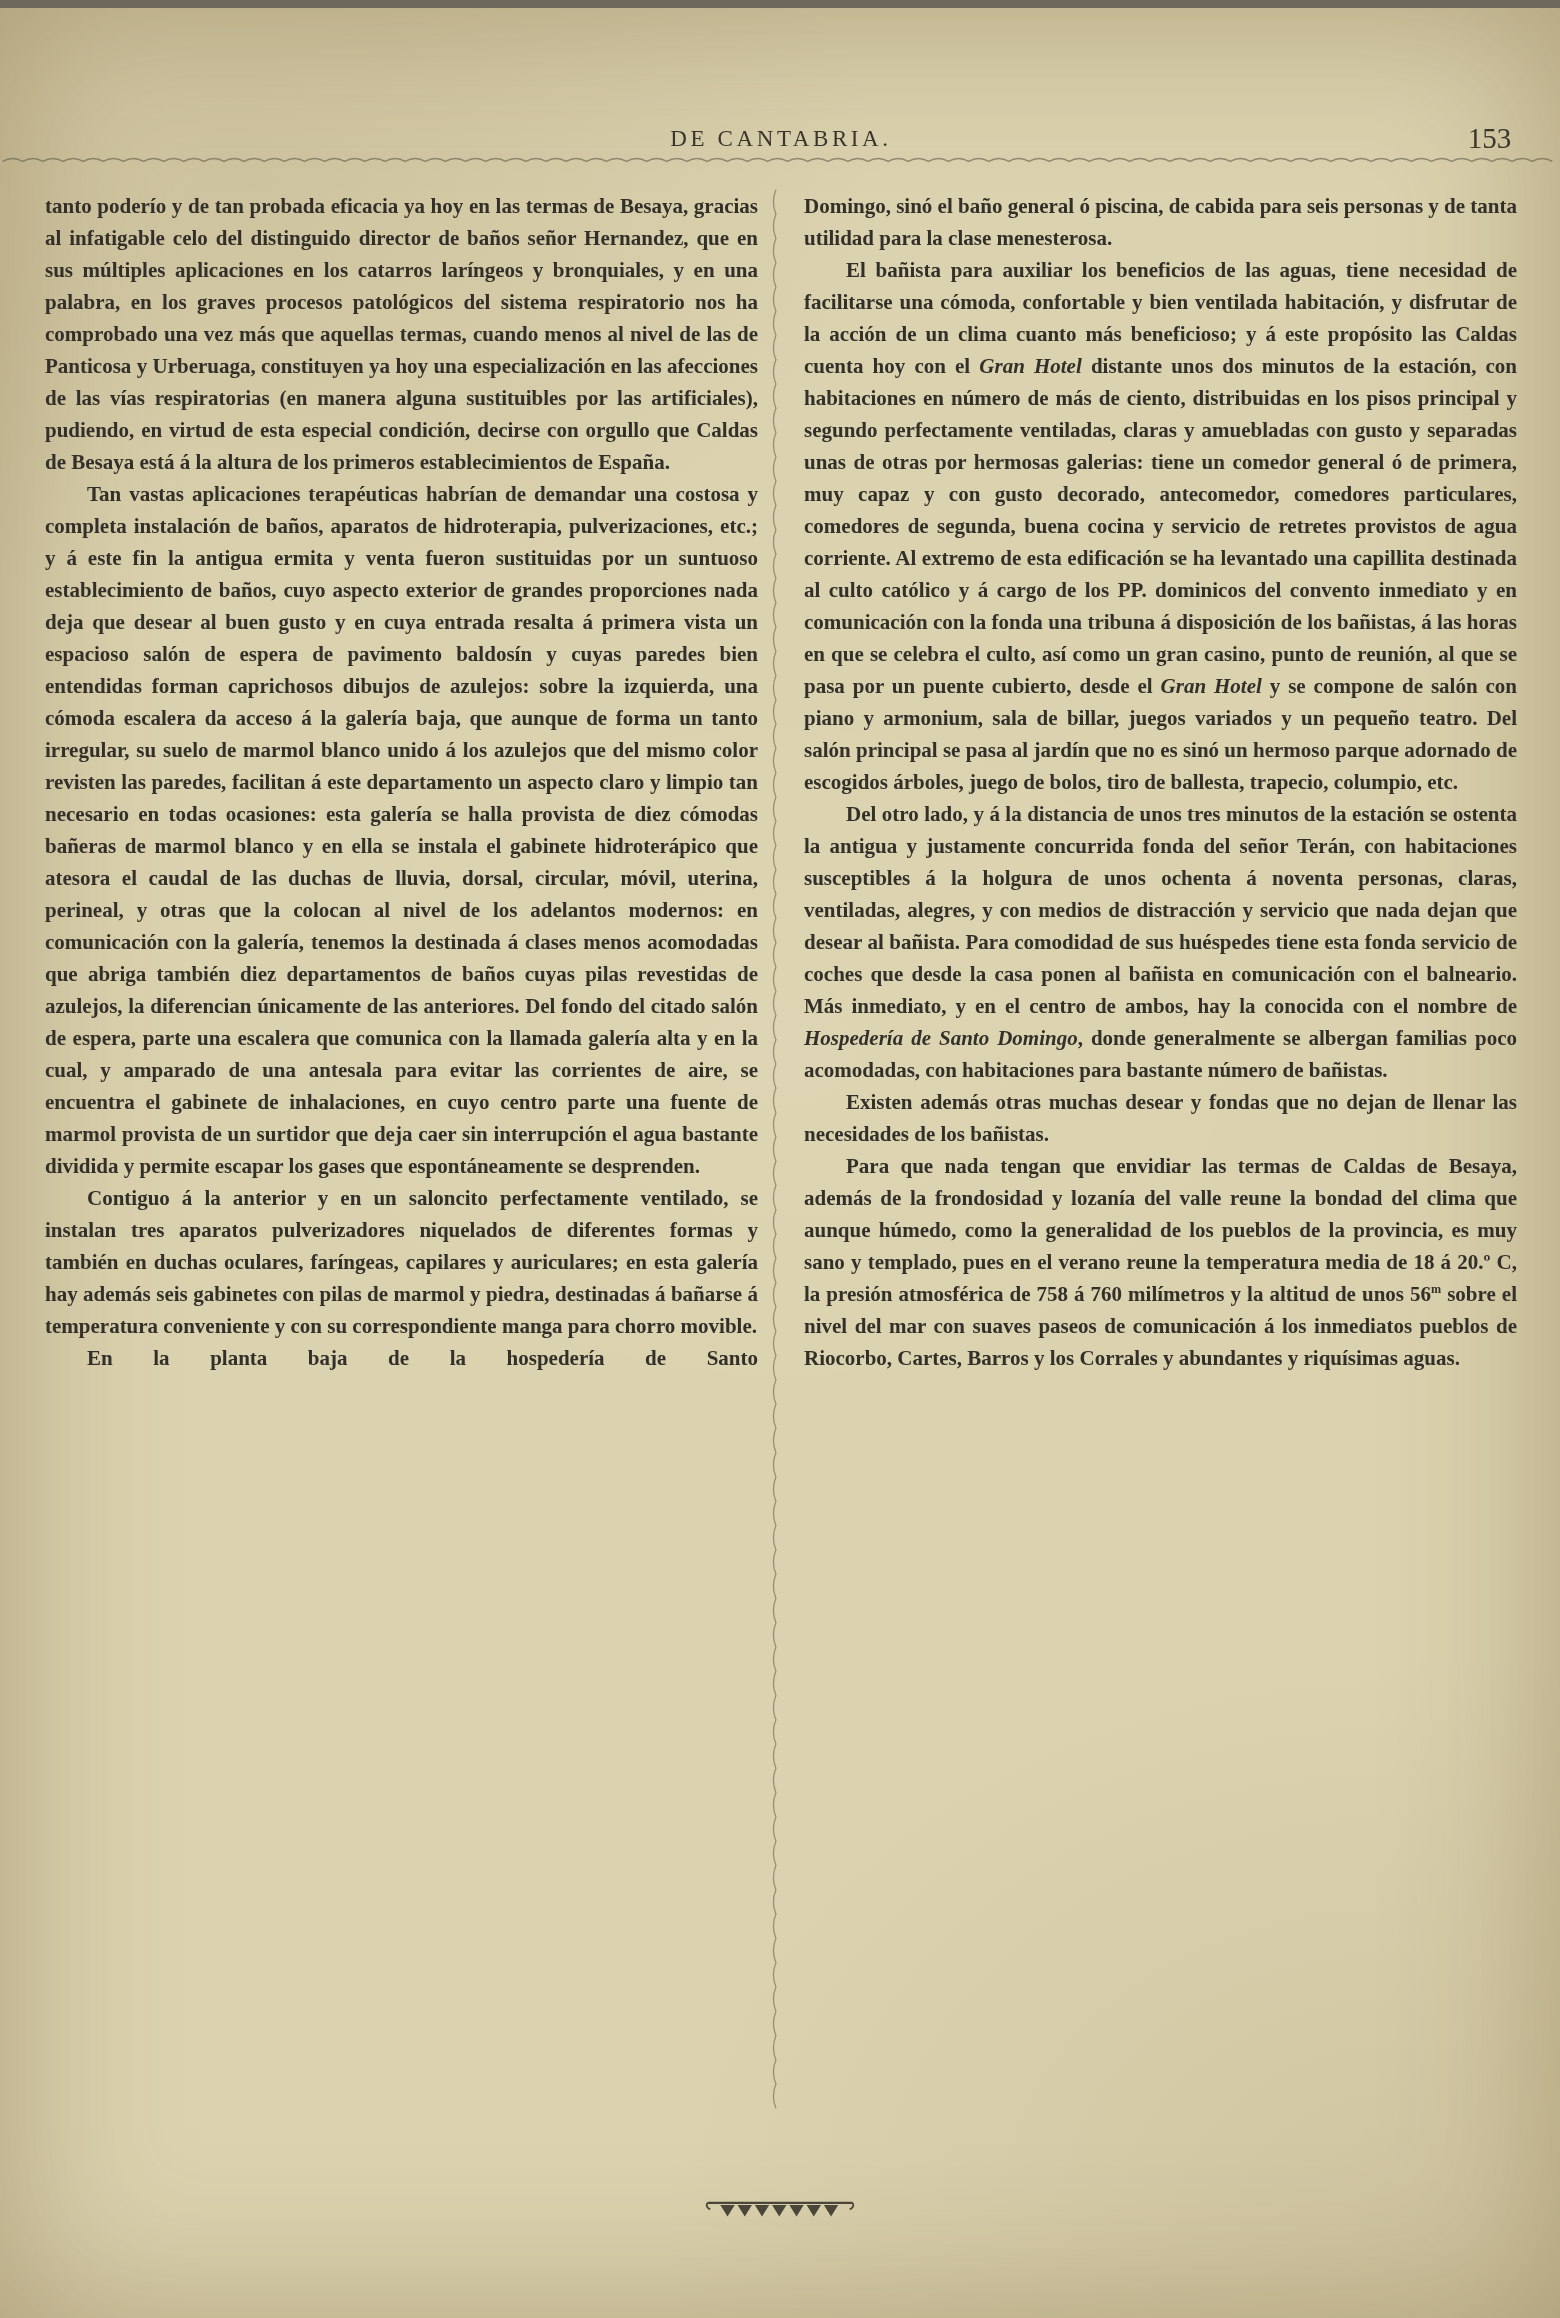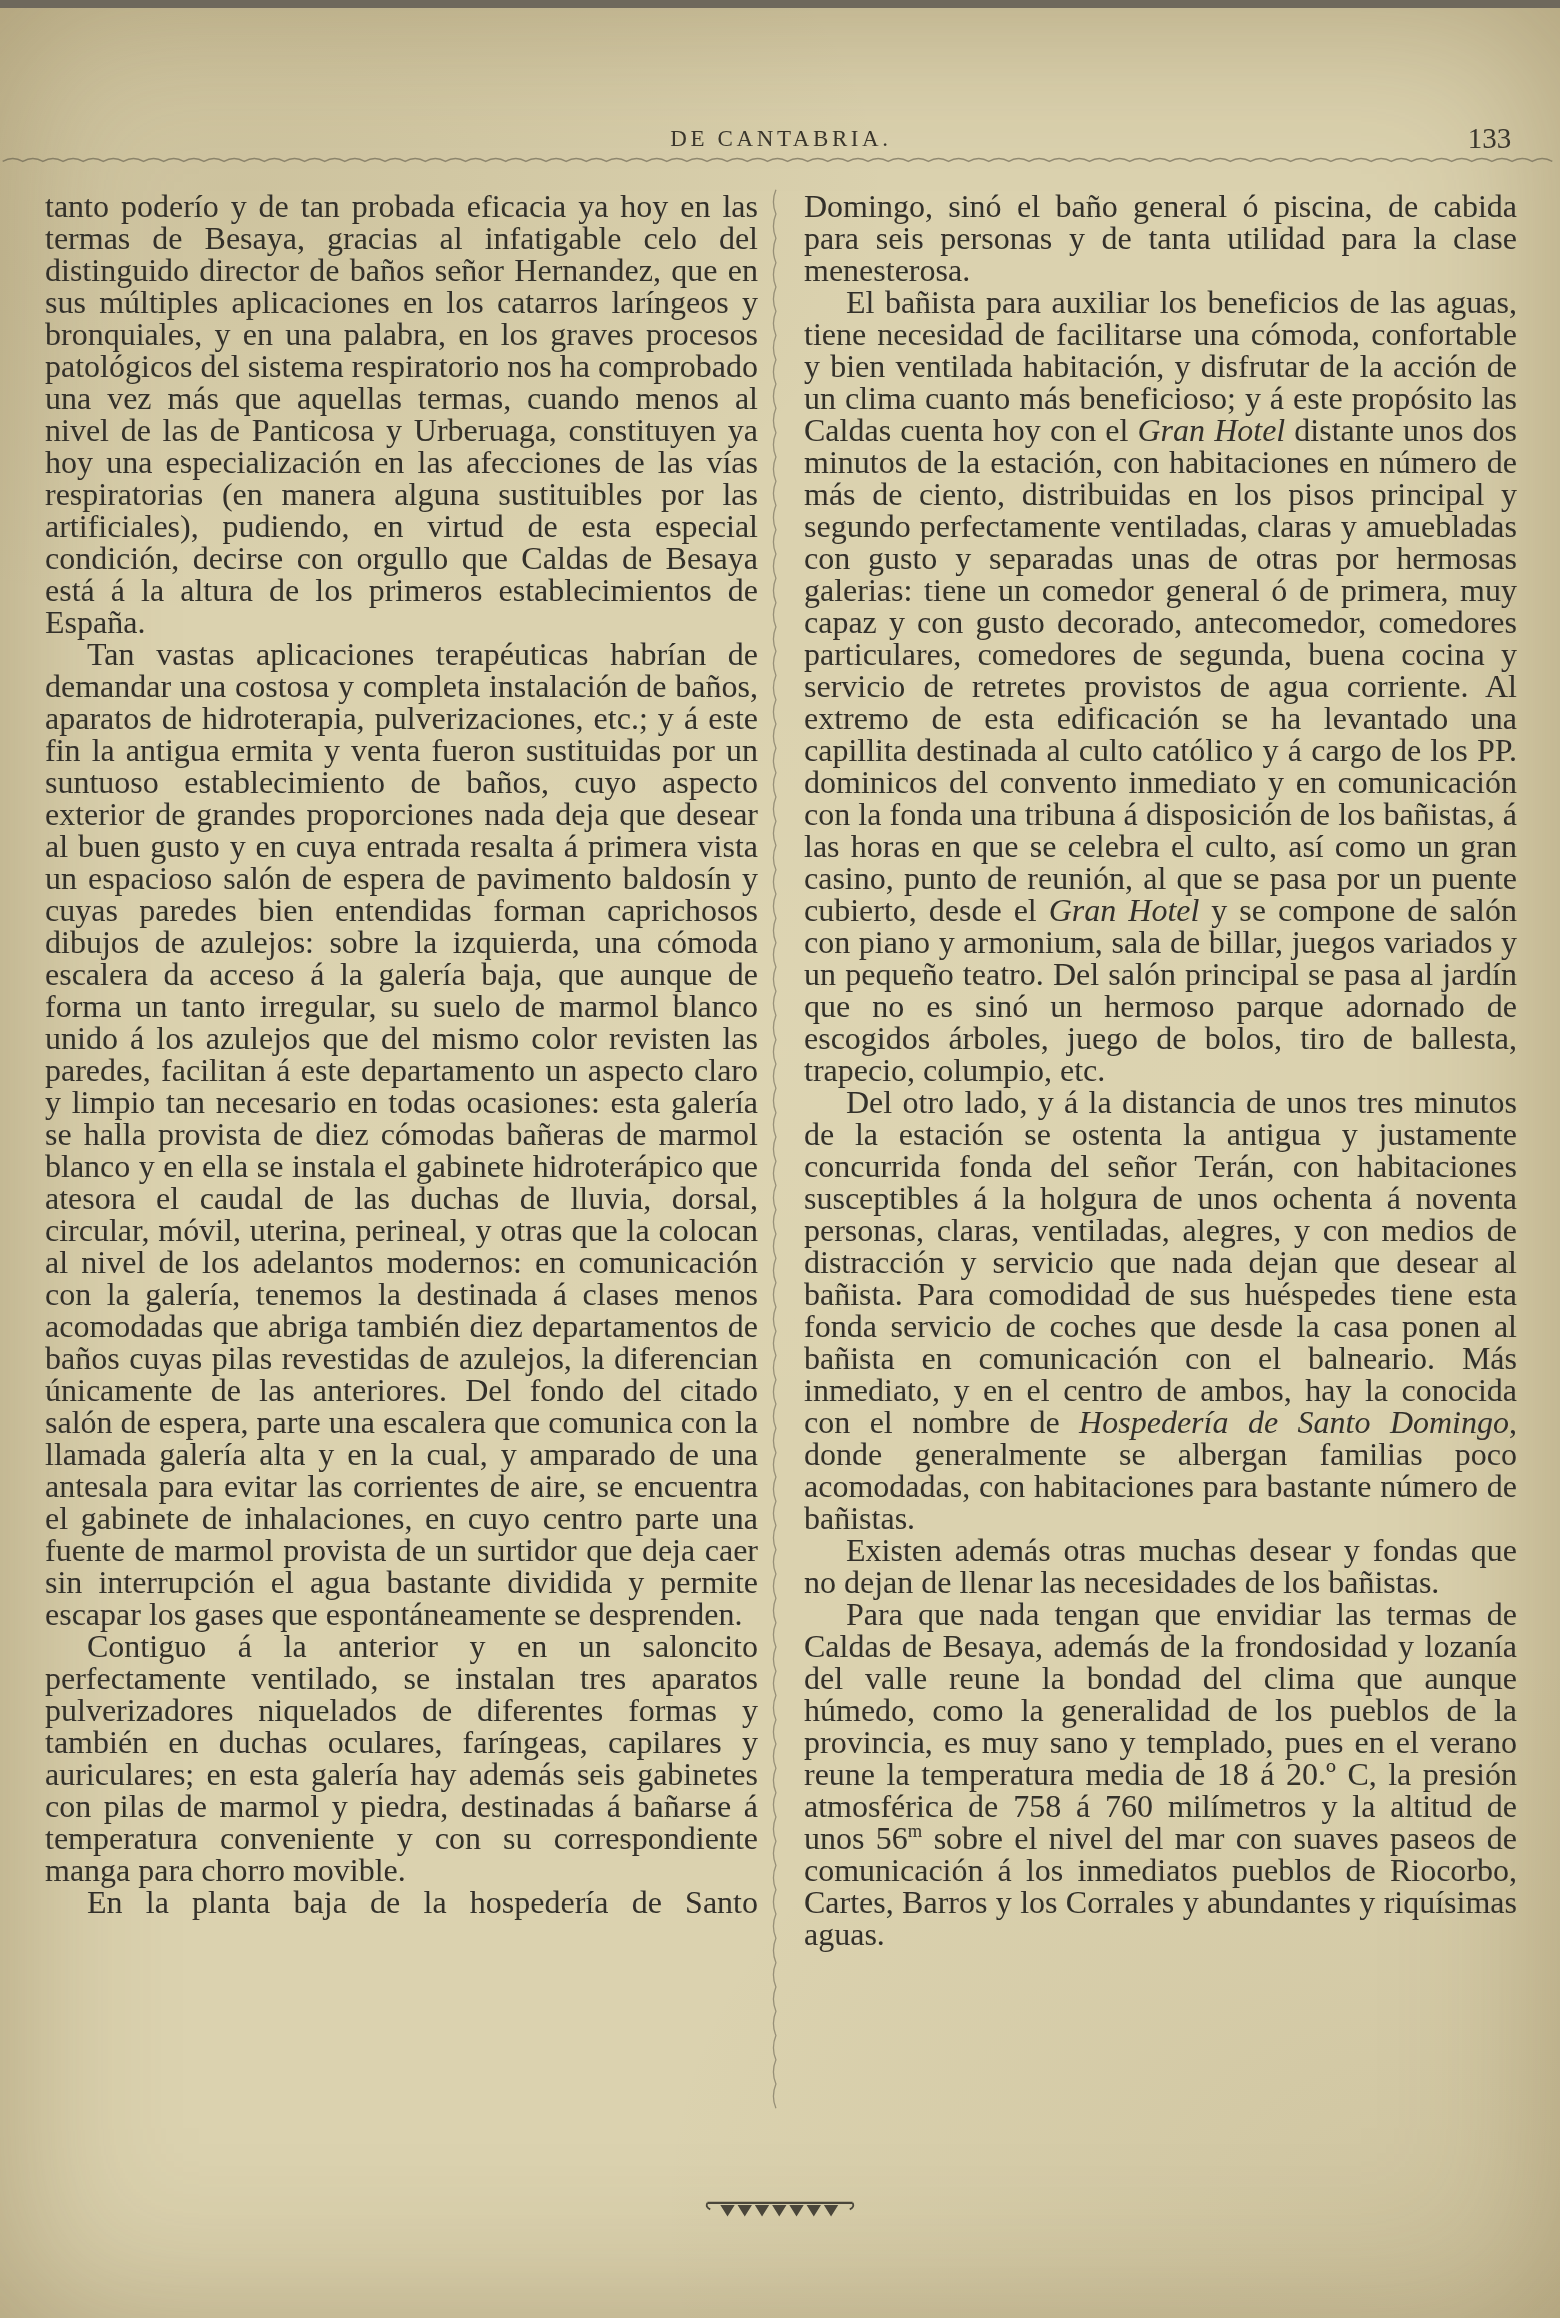--- a/index.html
+++ b/index.html
@@ -60,45 +60,46 @@
   .column {
     position: absolute;
     top: 182px;
     width: 713px;
   }
   .column.left  { left: 45px; }
   .column.right { left: 804px; }
 
   .para {
     margin: 0;
-    font-size: 32px;
+    font-size: 21px;
     line-height: 32px;
     text-align: justify;
     color: #33302a;
+    font-weight: bold;
   }
   .para.indent { text-indent: 42px; }
   .para.force-justify { text-align-last: justify; }
   .it { font-style: italic; }
   .para sup { font-size: 0.58em; line-height: 0; }
 
   .tailpiece {
     position: absolute;
     top: 2192px;
     left: 50%;
     transform: translateX(-50%);
   }
 </style>
 </head>
 <body>
 
 <div class="page">
 
   <header class="page-header">
     <span class="running-title">DE CANTABRIA.</span>
-    <span class="page-number">133</span>
+    <span class="page-number">153</span>
   </header>
 
   <svg class="hrule-svg" width="1560" height="11.5" viewBox="0 0 2163 16">
     <path id="hrule-path" fill="none" stroke="#5f5a4a" stroke-width="2" opacity="0.6" d="M 0 6 q 14 -8 28 0 q 14 -8 28 0 q 14 -8 28 0 q 14 -8 28 0 q 14 -8 28 0 q 14 -8 28 0 q 14 -8 28 0 q 14 -8 28 0 q 14 -8 28 0 q 14 -8 28 0 q 14 -8 28 0 q 14 -8 28 0 q 14 -8 28 0 q 14 -8 28 0 q 14 -8 28 0 q 14 -8 28 0 q 14 -8 28 0 q 14 -8 28 0 q 14 -8 28 0 q 14 -8 28 0 q 14 -8 28 0 q 14 -8 28 0 q 14 -8 28 0 q 14 -8 28 0 q 14 -8 28 0 q 14 -8 28 0 q 14 -8 28 0 q 14 -8 28 0 q 14 -8 28 0 q 14 -8 28 0 q 14 -8 28 0 q 14 -8 28 0 q 14 -8 28 0 q 14 -8 28 0 q 14 -8 28 0 q 14 -8 28 0 q 14 -8 28 0 q 14 -8 28 0 q 14 -8 28 0 q 14 -8 28 0 q 14 -8 28 0 q 14 -8 28 0 q 14 -8 28 0 q 14 -8 28 0 q 14 -8 28 0 q 14 -8 28 0 q 14 -8 28 0 q 14 -8 28 0 q 14 -8 28 0 q 14 -8 28 0 q 14 -8 28 0 q 14 -8 28 0 q 14 -8 28 0 q 14 -8 28 0 q 14 -8 28 0 q 14 -8 28 0 q 14 -8 28 0 q 14 -8 28 0 q 14 -8 28 0 q 14 -8 28 0 q 14 -8 28 0 q 14 -8 28 0 q 14 -8 28 0 q 14 -8 28 0 q 14 -8 28 0 q 14 -8 28 0 q 14 -8 28 0 q 14 -8 28 0 q 14 -8 28 0 q 14 -8 28 0 q 14 -8 28 0 q 14 -8 28 0 q 14 -8 28 0 q 14 -8 28 0 q 14 -8 28 0 q 14 -8 28 0 q 14 -8 28 0"></path>
   </svg>
 
   <section class="column left">
     <p class="para"><span>tanto poderío y de tan probada eficacia ya hoy en las termas de Besaya, gracias al infatigable celo del distinguido director de baños señor Hernandez, que en sus múltiples aplicaciones en los catarros laríngeos y bronquiales, y en una palabra, en los graves procesos patológicos del sistema respiratorio nos ha comprobado una vez más que aquellas termas, cuando menos al nivel de las de Panticosa y Urberuaga, constituyen ya hoy una especialización en las afecciones de las vías respiratorias (en manera alguna sustituibles por las artificiales), pudiendo, en virtud de esta especial condición, decirse con orgullo que Caldas de Besaya está á la altura de los primeros establecimientos de España.</span></p>
     <p class="para indent"><span>Tan vastas aplicaciones terapéuticas habrían de demandar una costosa y completa instalación de baños, aparatos de hidroterapia, pulverizaciones, etc.; y á este fin la antigua ermita y venta fueron sustituidas por un suntuoso establecimiento de baños, cuyo aspecto exterior de grandes proporciones nada deja que desear al buen gusto y en cuya entrada resalta á primera vista un espacioso salón de espera de pavimento baldosín y cuyas paredes bien entendidas forman caprichosos dibujos de azulejos: sobre la izquierda, una cómoda escalera da acceso á la galería baja, que aunque de forma un tanto irregular, su suelo de marmol blanco unido á los azulejos que del mismo color revisten las paredes, facilitan á este departamento un aspecto claro y limpio tan necesario en todas ocasiones: esta galería se halla provista de diez cómodas bañeras de marmol blanco y en ella se instala el gabinete hidroterápico que atesora el caudal de las duchas de lluvia, dorsal, circular, móvil, uterina, perineal, y otras que la colocan al nivel de los adelantos modernos: en comunicación con la galería, tenemos la destinada á clases menos acomodadas que abriga también diez departamentos de baños cuyas pilas revestidas de azulejos, la diferencian únicamente de las anteriores. Del fondo del citado salón de espera, parte una escalera que comunica con la llamada galería alta y en la cual, y amparado de una antesala para evitar las corrientes de aire, se encuentra el gabinete de inhalaciones, en cuyo centro parte una fuente de marmol provista de un surtidor que deja caer sin interrupción el agua bastante dividida y permite escapar los gases que espontáneamente se desprenden.</span></p>
     <p class="para indent"><span>Contiguo á la anterior y en un saloncito perfectamente ventilado, se instalan tres aparatos pulverizadores niquelados de diferentes formas y también en duchas oculares, faríngeas, capilares y auriculares; en esta galería hay además seis gabinetes con pilas de marmol y piedra, destinadas á bañarse á temperatura conveniente y con su correspondiente manga para chorro movible.</span></p>

